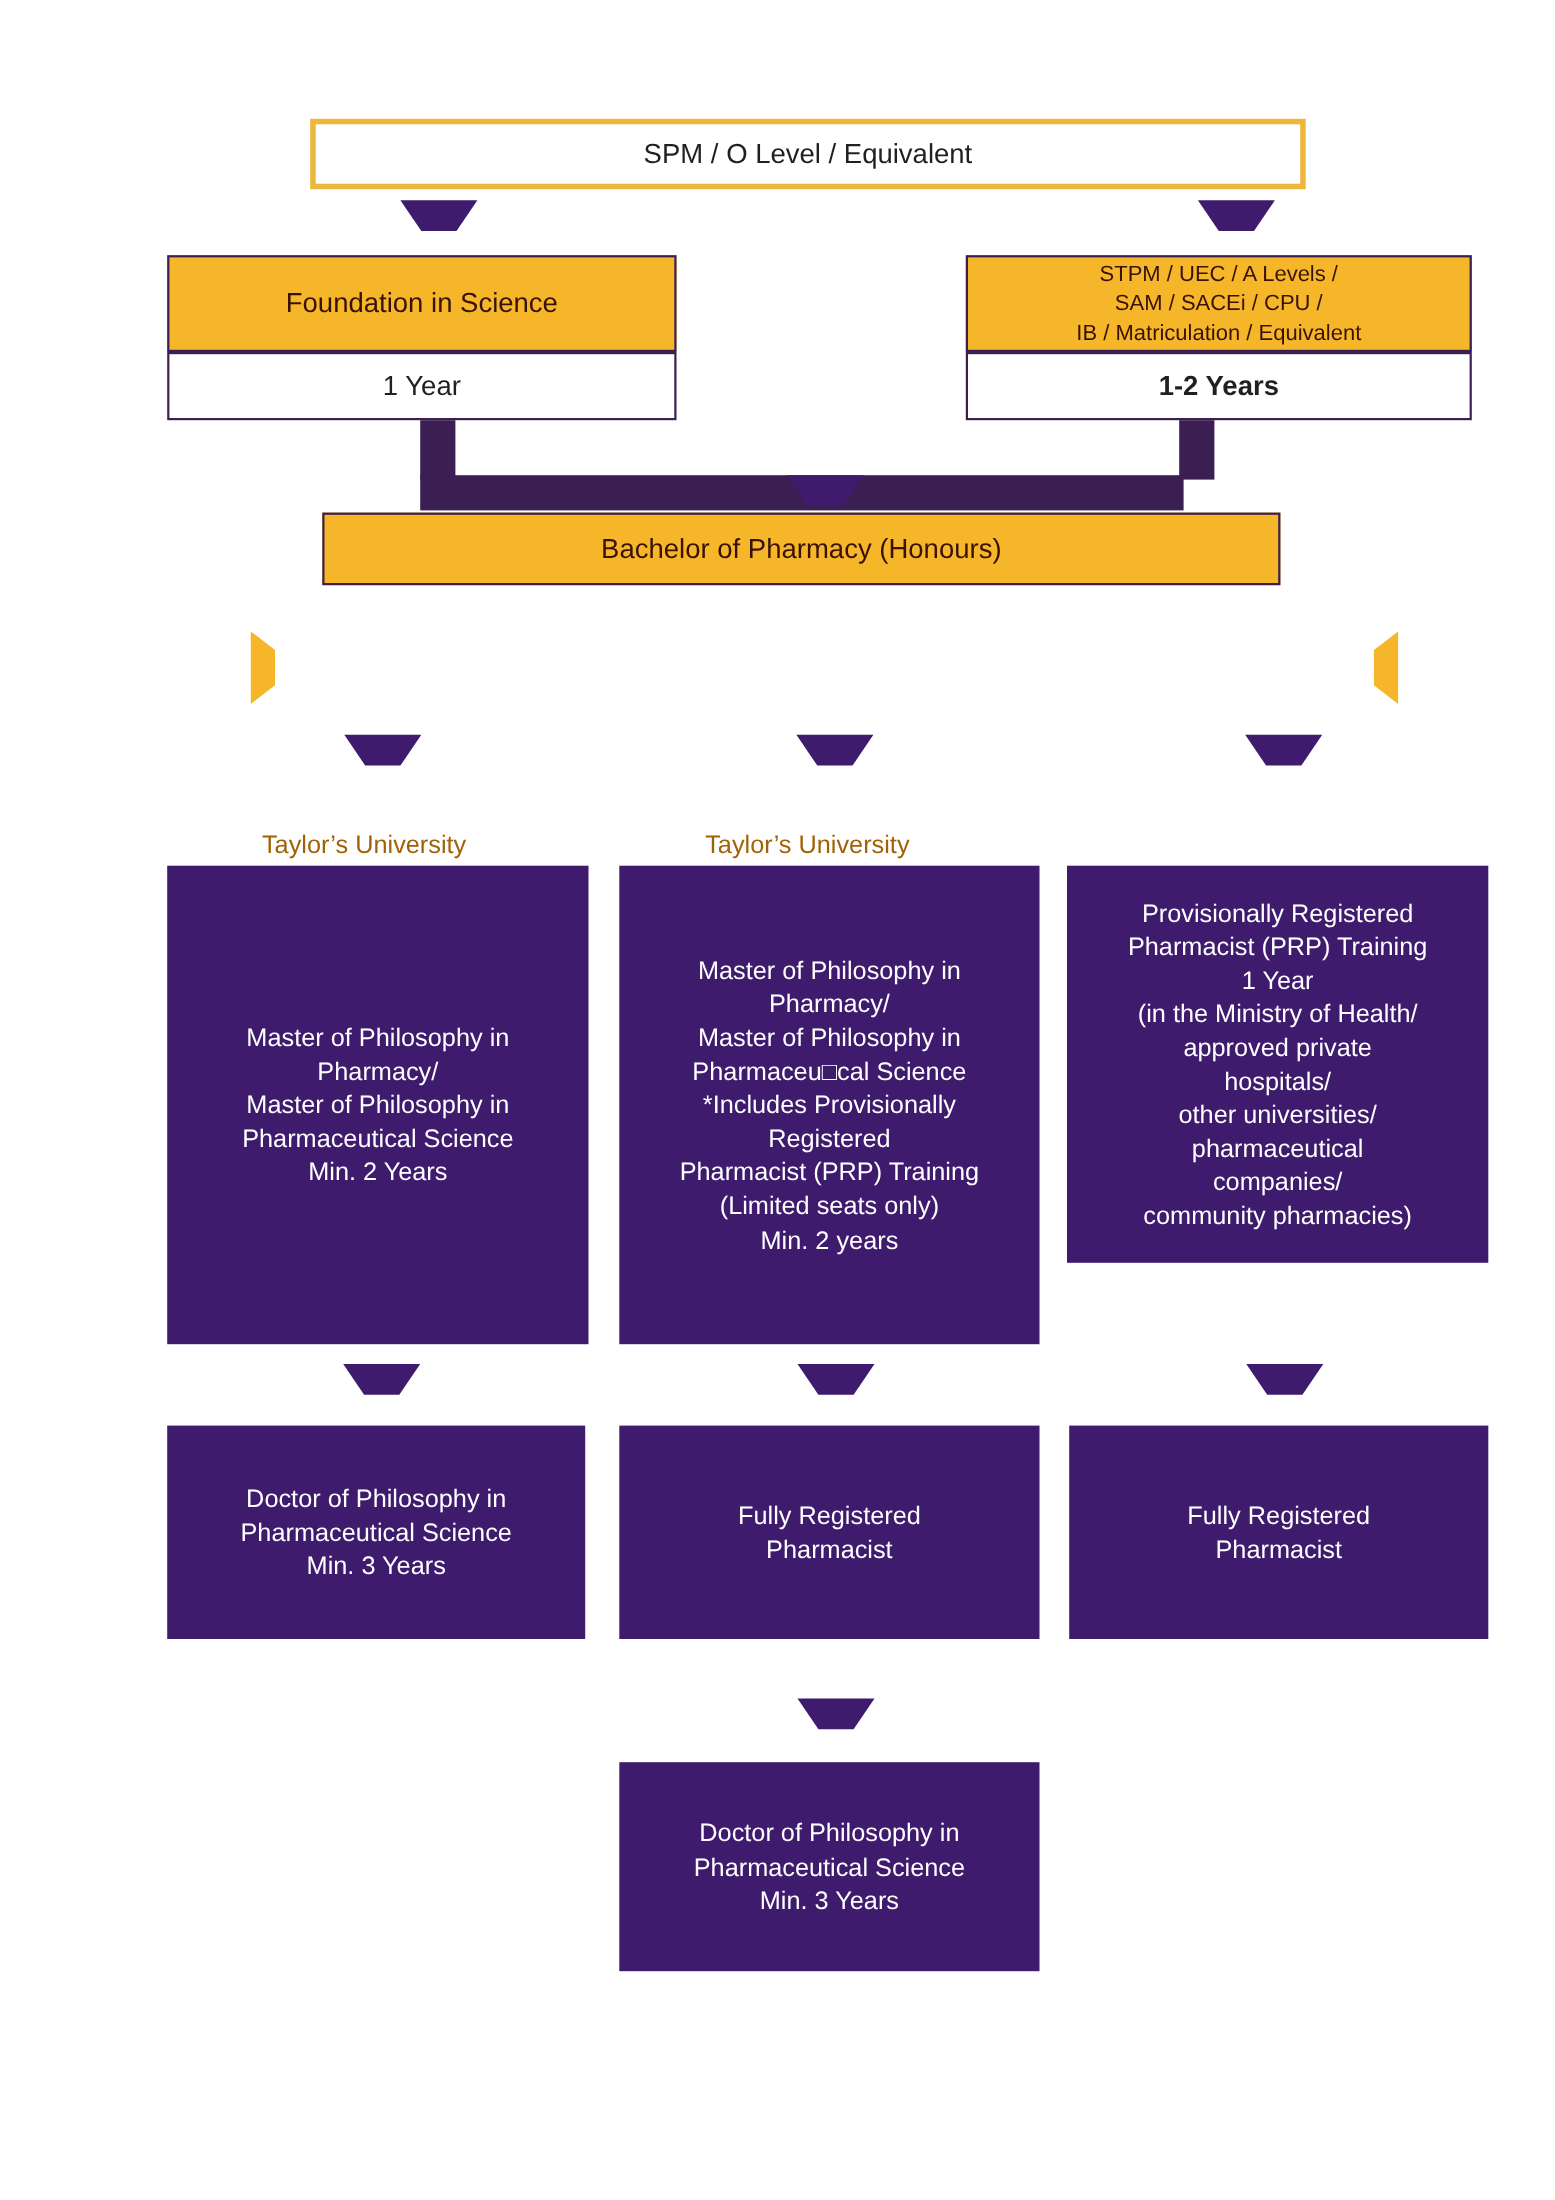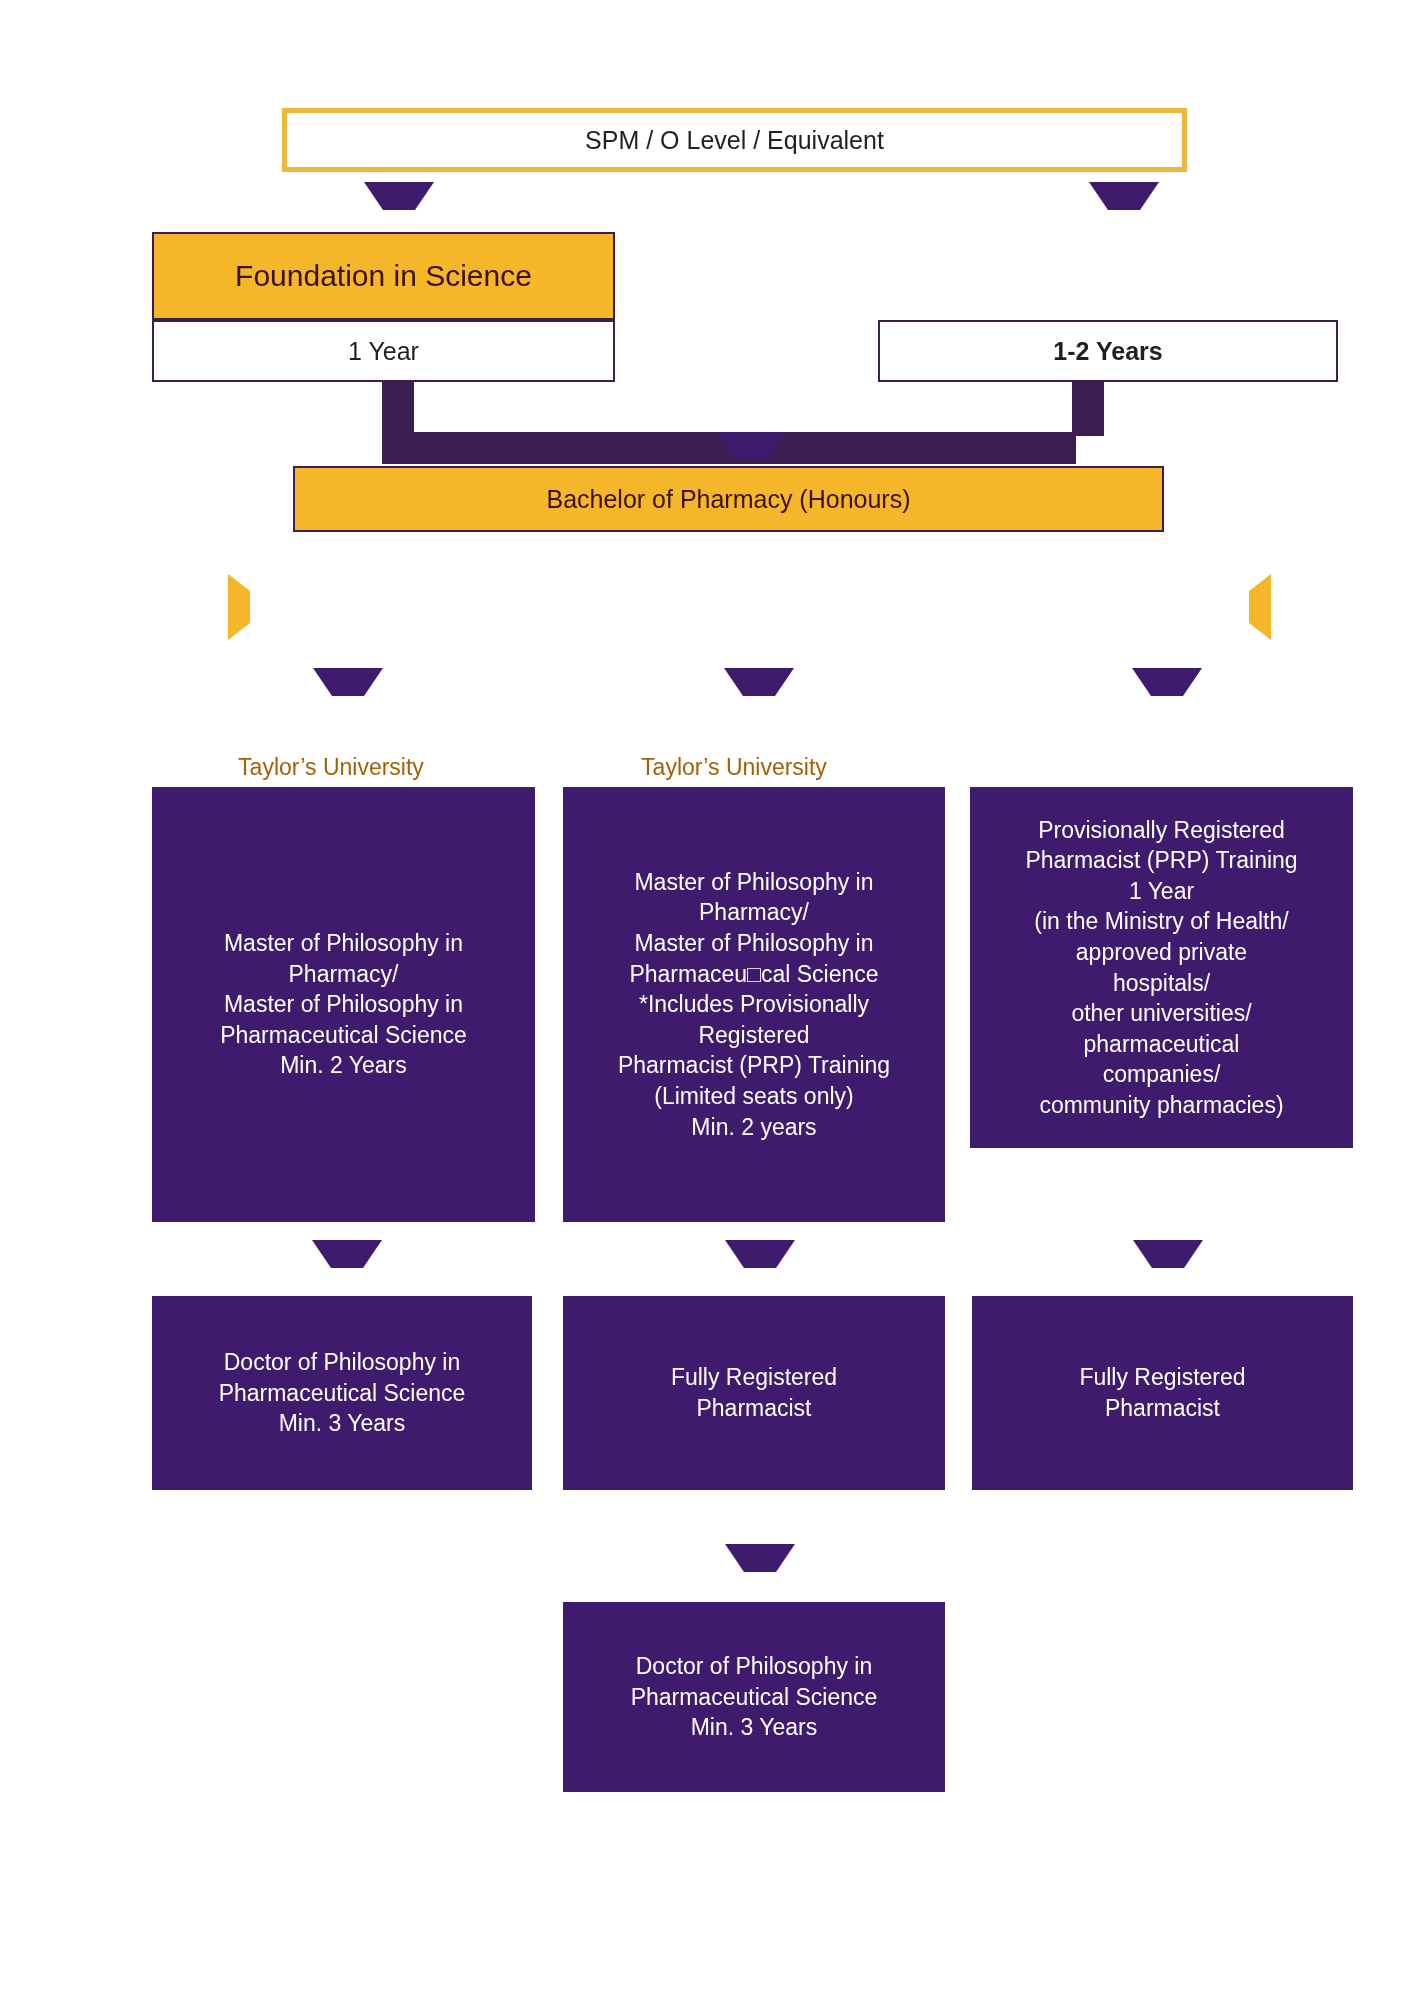--- a/index.html
+++ b/index.html
@@ -90,21 +90,21 @@
     border-bottom: 17px solid transparent;
     border-right: 22px solid #f5b729;
   }
 
   .line-v { position: absolute; background: #3b1f52; width: 4px; }
   .line-h { position: absolute; background: #3b1f52; height: 4px; }
 
   
   #b-spm      { left: 250px;  top: 76px;   width: 905px; height: 64px;  font-size: 25px; }
 
-  #b-found    { left: 120px;  top: 200px;  width: 463px; height: 88px;  font-size: 30px; }
+  #b-found    { left: 120px;  top: 200px;  width: 463px; height: 88px;  font-size: 25px; }
   #b-found-y  { left: 120px;  top: 288px;  width: 463px; height: 62px;  font-size: 25px; }
 
   #b-prereq   { left: 846px;  top: 200px;  width: 460px; height: 88px;  font-size: 20px; line-height: 1.35; }
   #b-prereq-y { left: 846px;  top: 288px;  width: 460px; height: 62px;  font-size: 25px; font-weight: bold; }
 
   #b-bpharm   { left: 261px;  top: 434px;  width: 871px; height: 66px;  font-size: 25px; }
   #b-4years   { left: 198px;  top: 500px;  width: 1007px; height: 118px; font-size: 25px; line-height: 1.4; }
 
   #c1-label   { left: 175px;  top: 706px;  width: 248px; font-size: 23px; }
   #c2-label   { left: 578px;  top: 706px;  width: 248px; font-size: 23px; }
@@ -127,20 +127,23 @@
 <div id="chart">
 
   <div class="box gold-outline" id="b-spm">SPM / O Level / Equivalent</div>
 
   <div class="tri-down" style="left:332px; top:150px;"></div>
   <div class="tri-down" style="left:1057px; top:150px;"></div>
 
   <div class="box gold-fill" id="b-found">Foundation in Science</div>
   <div class="box white-fill" id="b-found-y">1 Year</div>
 
+  <div class="box gold-fill nowrap-lines" id="b-prereq">STPM / UEC / A Levels /
+SAM / SACEi / CPU /
+IB / Matriculation / Equivalent</div>
   <div class="box white-fill" id="b-prereq-y">1-2 Years</div>
 
   <div class="line-v" style="left:350px; top:350px; height:54px;"></div>
   <div class="line-v" style="left:1040px; top:350px; height:54px;"></div>
   <div class="line-h" style="left:350px; top:400px; width:694px;"></div>
   <div class="tri-down" style="left:683px; top:400px;"></div>
 
   <div class="box gold-fill" id="b-bpharm">Bachelor of Pharmacy (Honours)</div>
 
   <div class="tri-right-gold" style="left:196px; top:542px;"></div>

